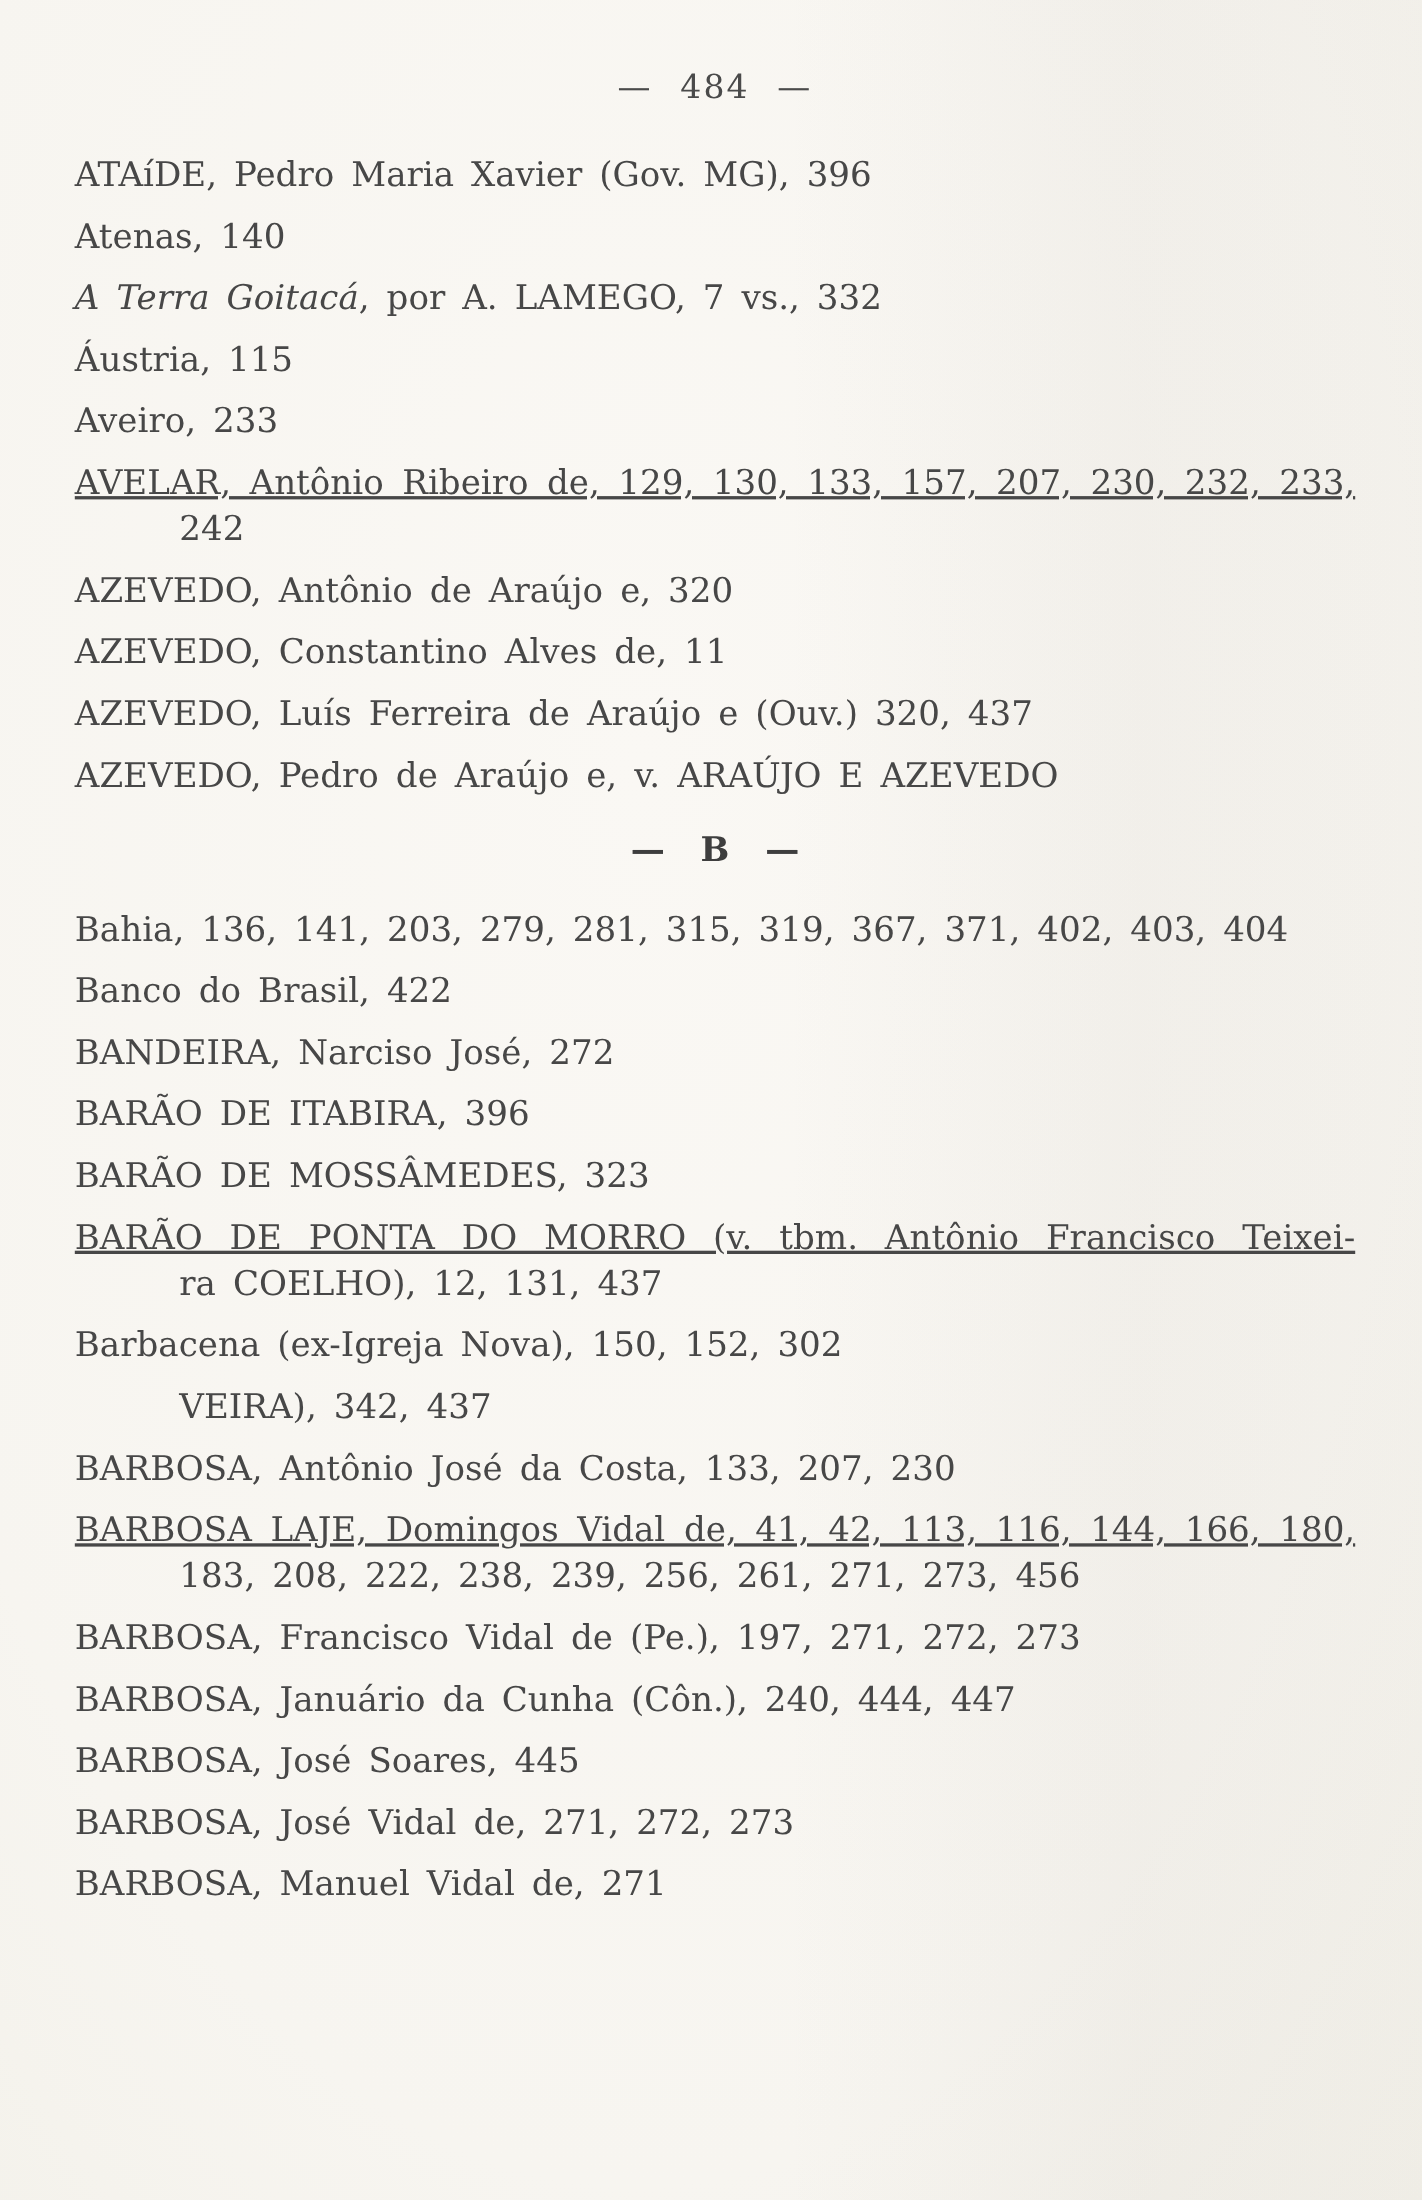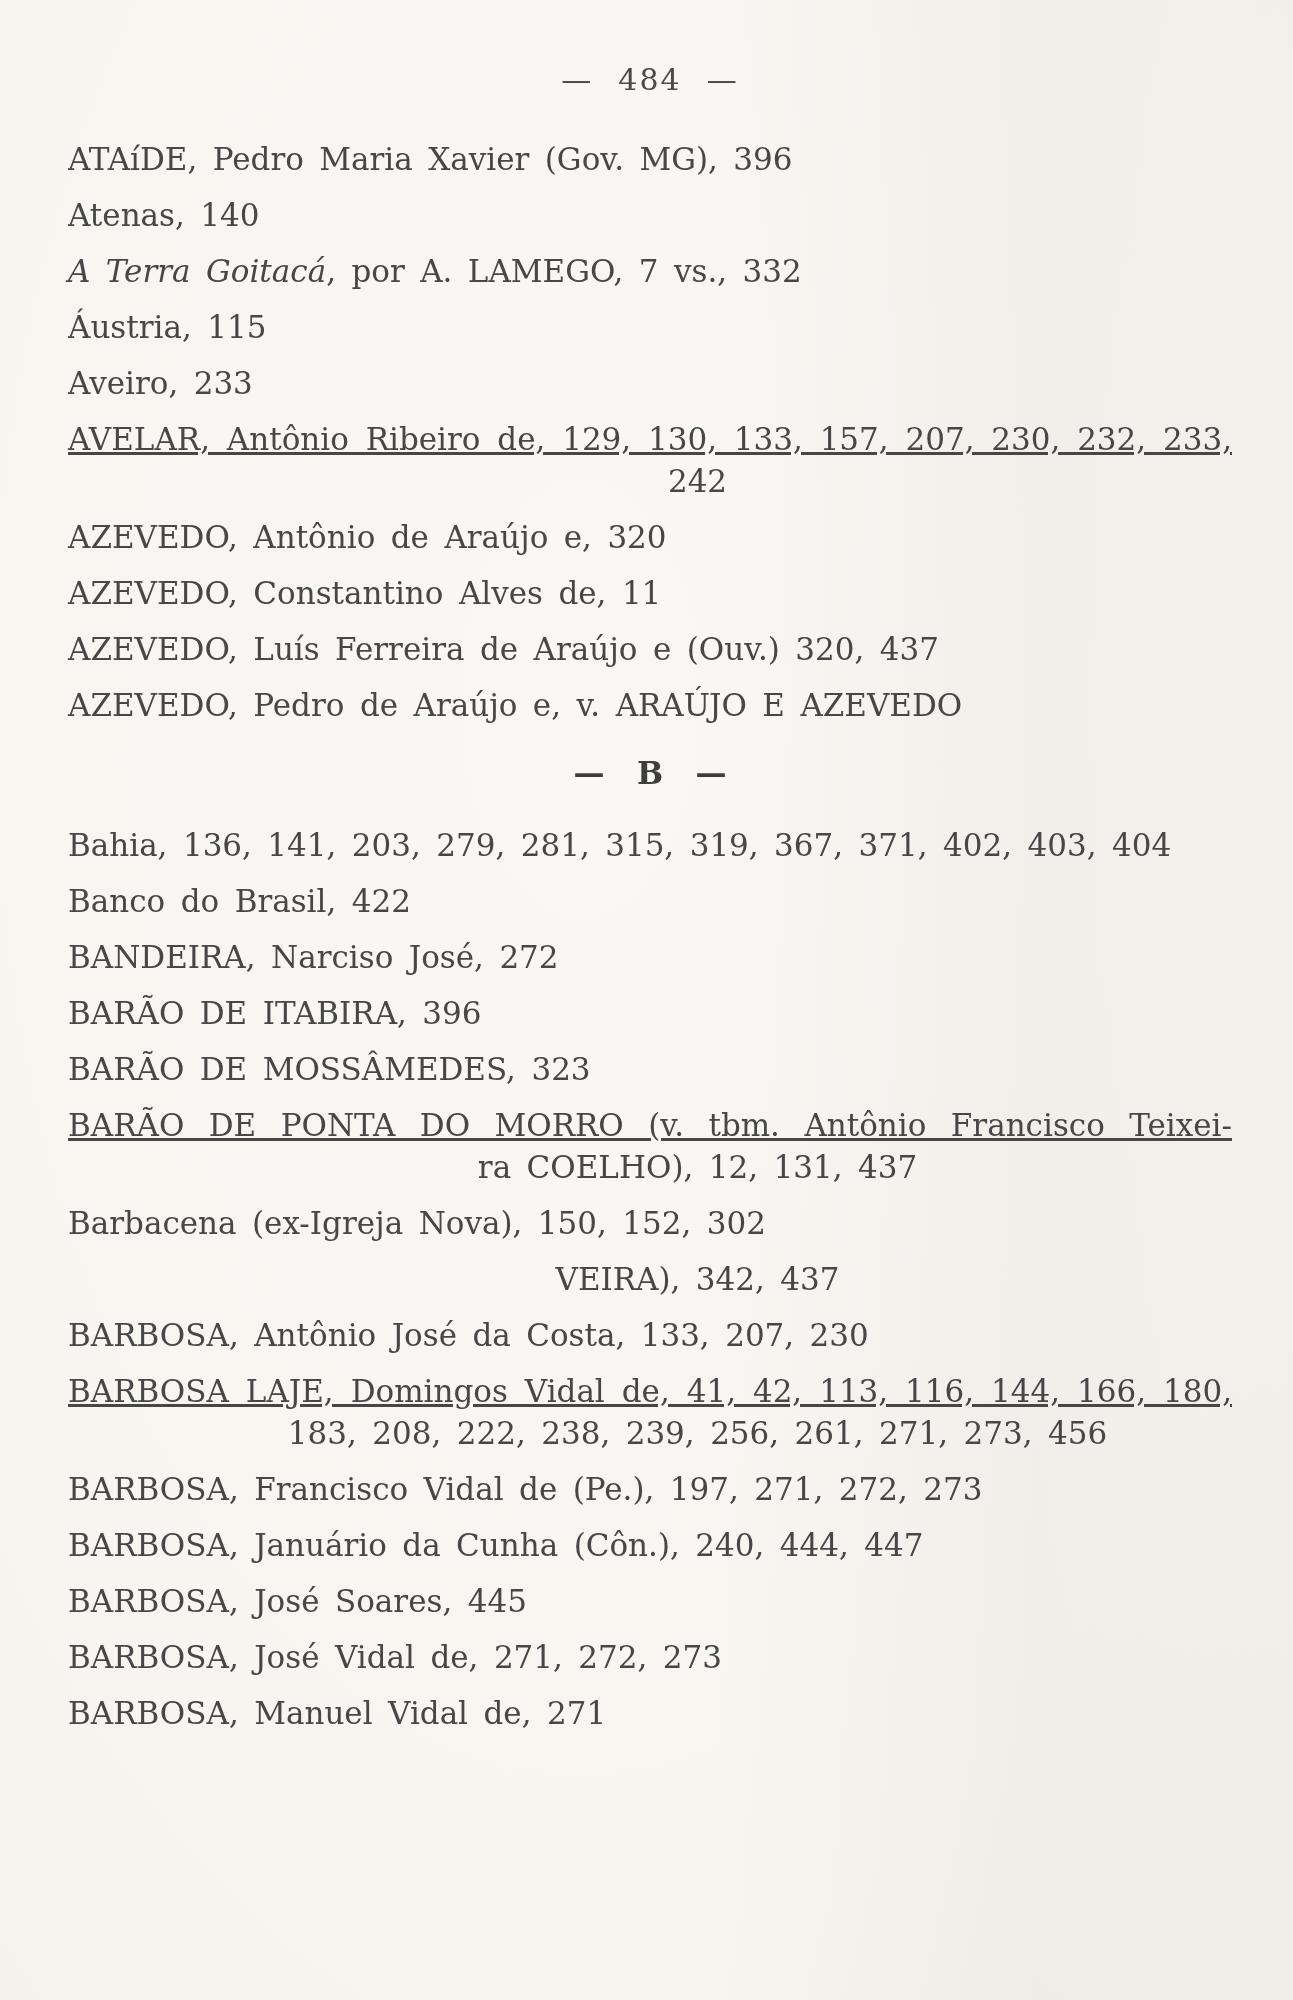--- a/index.html
+++ b/index.html
@@ -40,21 +40,21 @@
     line-height: 42px;
     white-space: nowrap;
     word-spacing: 0.18em;
   }
   .line.justify {
     white-space: normal;
     text-align: justify;
     text-align-last: justify;
     text-decoration: underline;
   }
-  .line.cont { margin-left: 95px; text-align: center; }
+  .line.cont { margin-left: 95px; }
   .it { font-style: italic; text-align: center; }
   .section-header {
     text-align: center;
     font-weight: bold;
     font-size: 31px;
     line-height: 42px;
     color: #3e3e3e;
     word-spacing: 0.7em;
     margin: 26px 0 30px 0;
   }

